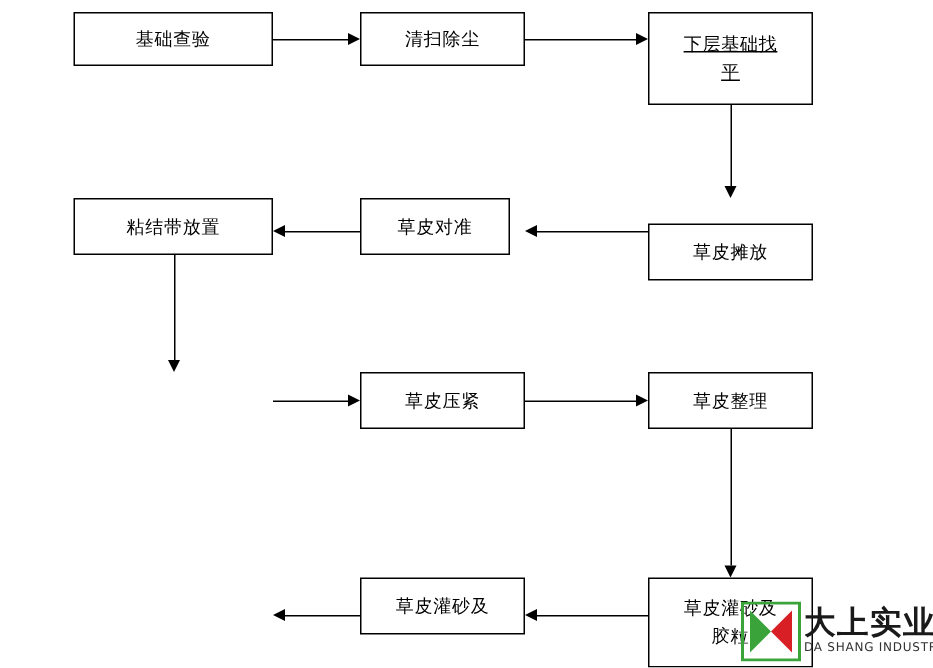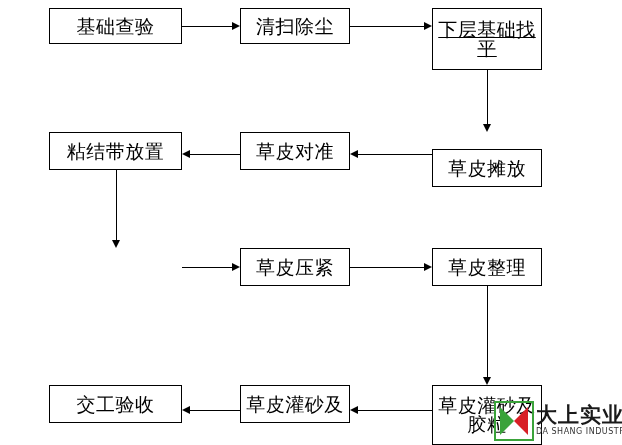--- a/index.html
+++ b/index.html
@@ -23,21 +23,21 @@
   .node {
     position: absolute;
     box-sizing: border-box;
     border: 1px solid #000000;
     background: #ffffff;
     color: #000000;
     display: flex;
     align-items: center;
     justify-content: center;
     text-align: center;
-    font-size: 19px;
+    font-size: 12px;
     line-height: 19px;
     letter-spacing: 0.5px;
     white-space: pre-line;
     z-index: 3;
   }
   .edge {
     position: absolute;
     background: #000000;
     z-index: 2;
   }
@@ -105,30 +105,29 @@
 <body>
 
 <div id="canvas">
 
   <div class="node" style="left:49px; top:8px; width:133px; height:36px;">基础查验</div>
   <div class="node" style="left:240px; top:8px; width:110px; height:36px;">清扫除尘</div>
   <div class="node" style="left:432px; top:8px; width:110px; height:62px;text-decoration:underline;">下层基础找
 平</div>
 
   <div class="node" style="left:432px; top:132px; width:110px; height:38px;margin-top:17px;">草皮摊放</div>
-  <div class="node" style="left:240px; top:132px; width:110px; height:38px;">草皮对准</div>
+  <div class="node" style="left:240px; top:132px; width:100px; height:38px;">草皮对准</div>
   <div class="node" style="left:49px; top:132px; width:133px; height:38px;">粘结带放置</div>
 
   <div class="node" style="left:240px; top:248px; width:110px; height:38px;">草皮压紧</div>
   <div class="node" style="left:432px; top:248px; width:110px; height:38px;">草皮整理</div>
 
   <div class="node" style="left:432px; top:385px; width:110px; height:60px;">草皮灌砂及
 胶粒</div>
   <div class="node" style="left:240px; top:385px; width:110px; height:38px;">草皮灌砂及</div>
-  <div class="node" style="left:49px; top:385px; width:133px; height:38px;">交工验收</div>
 
   <div class="edge h" style="left:182px; top:26px; width:50px;"></div>
   <div class="arrowhead right" style="left:232px; top:22px;"></div>
 
   <div class="edge h" style="left:350px; top:26px; width:74px;"></div>
   <div class="arrowhead right" style="left:424px; top:22px;"></div>
 
   <div class="edge v" style="left:487px; top:70px; width:1px; height:54px;"></div>
   <div class="arrowhead down" style="left:483px; top:124px;"></div>
 

